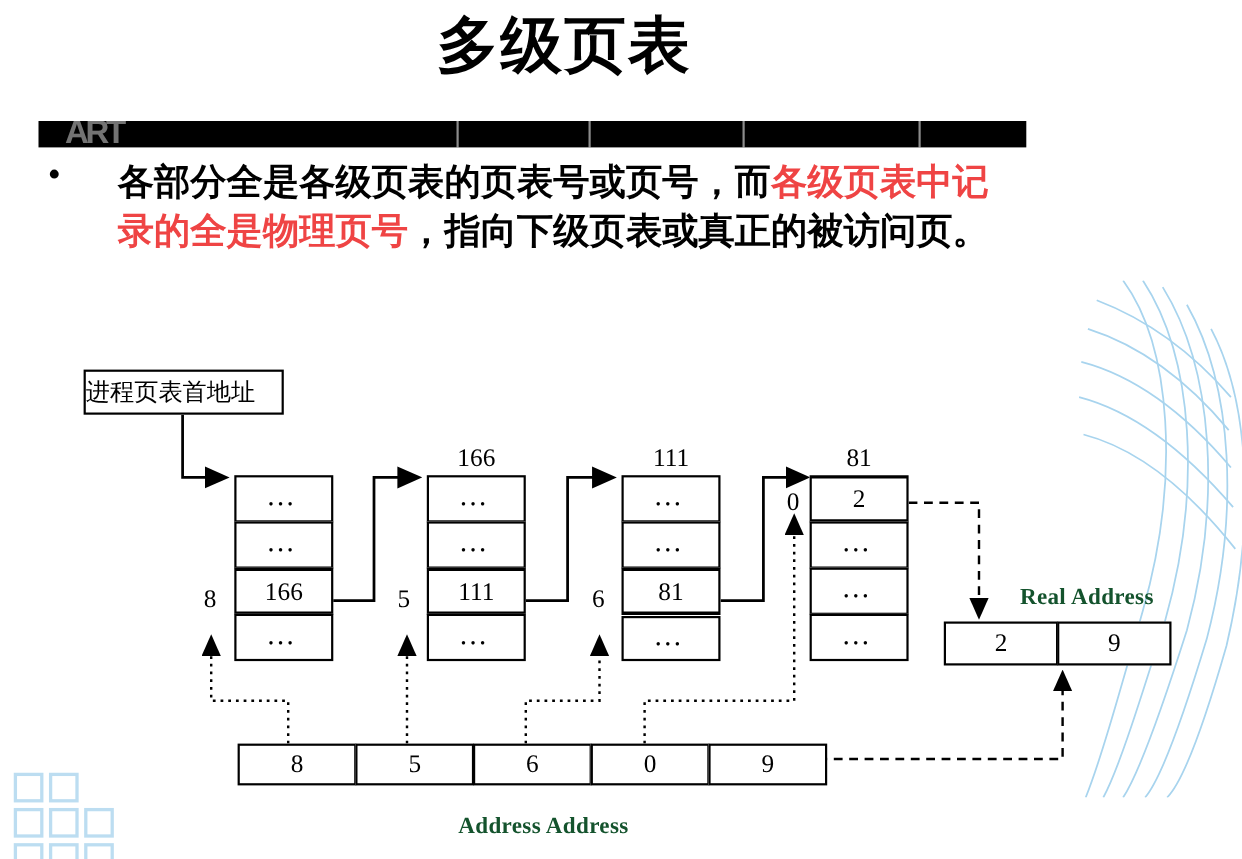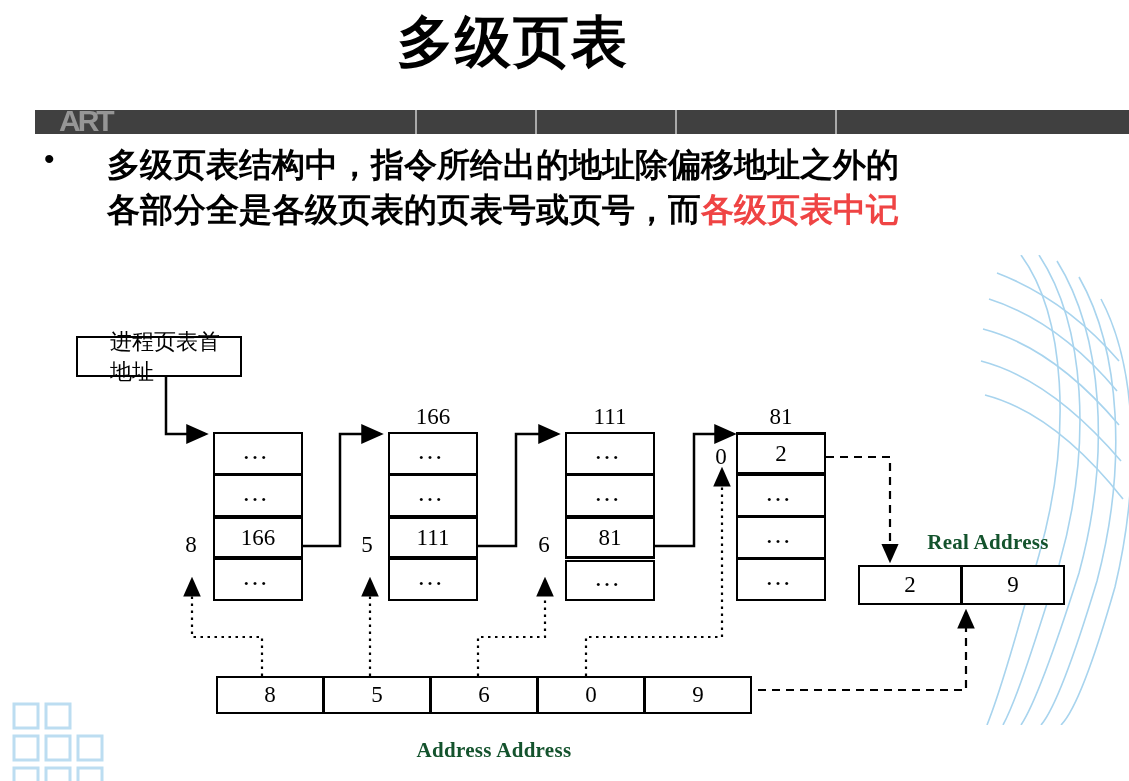--- a/index.html
+++ b/index.html
@@ -21,22 +21,22 @@
   #title{
     position:absolute;left:0;top:6px;width:1026px;
     text-align:center;
     font-family:"DejaVu Sans","Liberation Sans",sans-serif;
     font-size:56px;line-height:72px;font-weight:bold;color:#000000;
     letter-spacing:2px;
   }
 
   
   #band{
-    position:absolute;left:35px;top:110px;width:1094px;height:24px;
-    background:#404040;
+    position:absolute;left:35px;top:110px;width:898px;height:24px;
+    background:#000000;
   }
   #band .seg{position:absolute;top:0;height:24px;width:2px;background:#ffffff;opacity:.55;}
   #band .wm{
     position:absolute;left:24px;top:-6px;
     font-size:30px;font-weight:bold;color:#ffffff;opacity:.45;
     font-family:"Liberation Sans",sans-serif;letter-spacing:-3px;
   }
 
   
   #bullet{
@@ -72,24 +72,24 @@
     position:absolute;text-align:center;
     font-family:"Liberation Serif","DejaVu Serif",serif;
     font-size:23px;color:#000;
   }
   .cap{
     position:absolute;text-align:center;font-weight:bold;
     font-family:"Liberation Serif","DejaVu Serif",serif;
     font-size:21px;color:#14532d;letter-spacing:.3px;
   }
   #srcbox{
-    left:76px;top:336px;width:166px;height:41px;
+    left:76px;top:336px;width:182px;height:41px;
     display:flex;align-items:center;justify-content:flex-start;
     font-family:"DejaVu Sans","Liberation Sans",sans-serif;
-    font-size:22px;color:#000;padding-left:32px;
+    font-size:22px;color:#000;
   }
   svg.wire{position:absolute;left:0;top:0;width:1129px;height:781px;overflow:visible;pointer-events:none;}
 </style>
 </head>
 <body>
 
 <div id="slide">
 
   <svg class="deco-curves" viewBox="0 0 160 470" preserveAspectRatio="none">
     <g fill="none" stroke="#A8D4EE" stroke-width="1.6">
@@ -126,24 +126,24 @@
     <span class="seg" style="left:380px"></span>
     <span class="seg" style="left:500px"></span>
     <span class="seg" style="left:640px"></span>
     <span class="seg" style="left:800px"></span>
   </div>
 
   <div id="bullet">
     <span class="dot">•</span>
     <div class="lines">
       <div>
-        <span>多级页表结构中，指令所给出的地址除偏移地址之外的</span>
+        <span>各部分全是各级页表的页表号或页号，而</span><span class="hl">各级页表中记</span>
       </div>
       <div>
-        <span>各部分全是各级页表的页表号或页号，而</span><span class="hl">各级页表中记</span>
+        <span class="hl">录的全是物理页号</span><span>，指向下级页表或真正的被访问页。</span>
       </div>
     </div>
   </div>
 
   <svg class="wire">
     <defs>
       <marker id="ah" markerWidth="9" markerHeight="9" refX="7.5" refY="4" orient="auto">
         <path d="M0,0 L9,4 L0,8 z" fill="#000"></path>
       </marker>
       <marker id="ahd" markerWidth="9" markerHeight="9" refX="7.5" refY="4" orient="auto">

